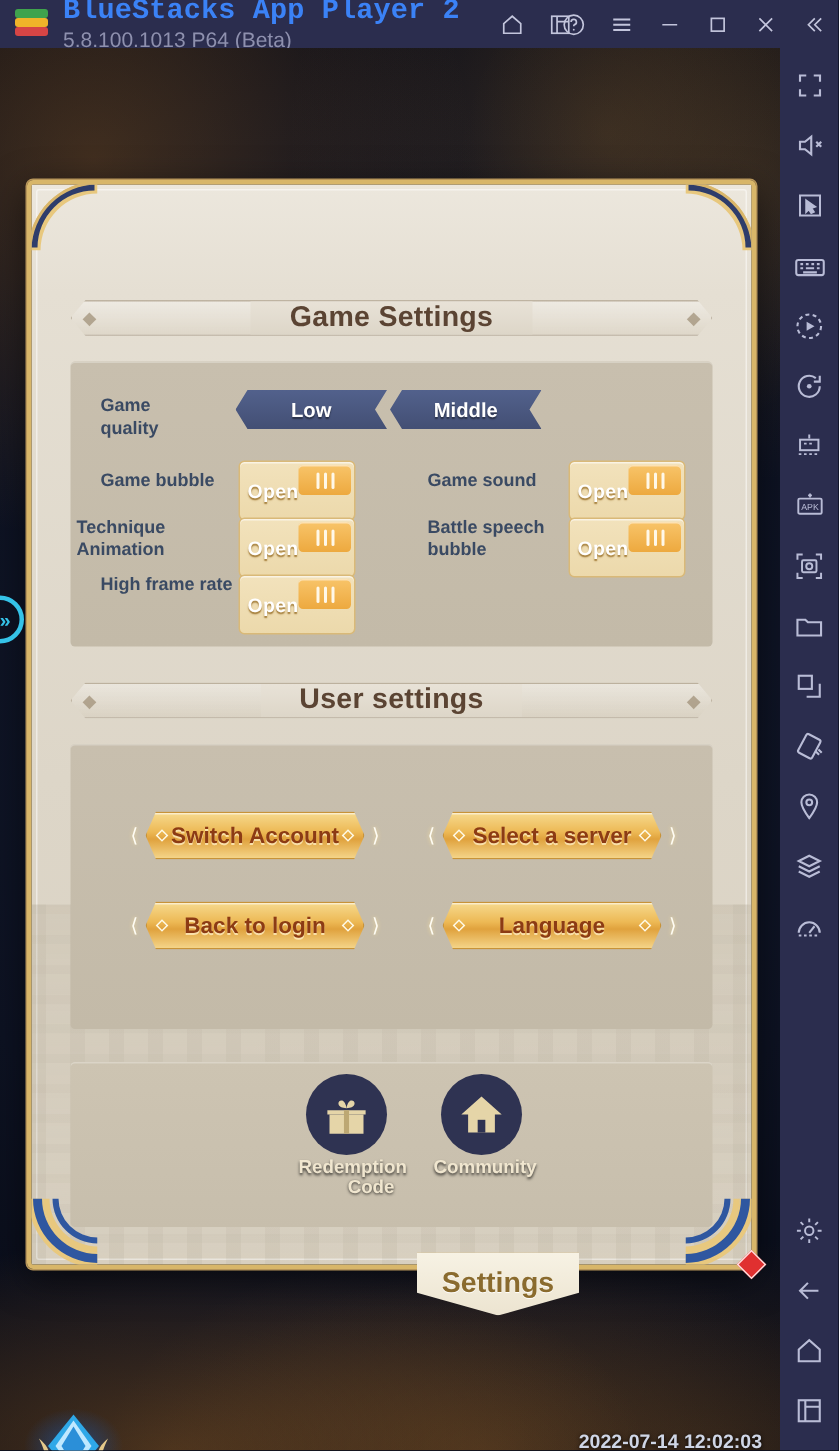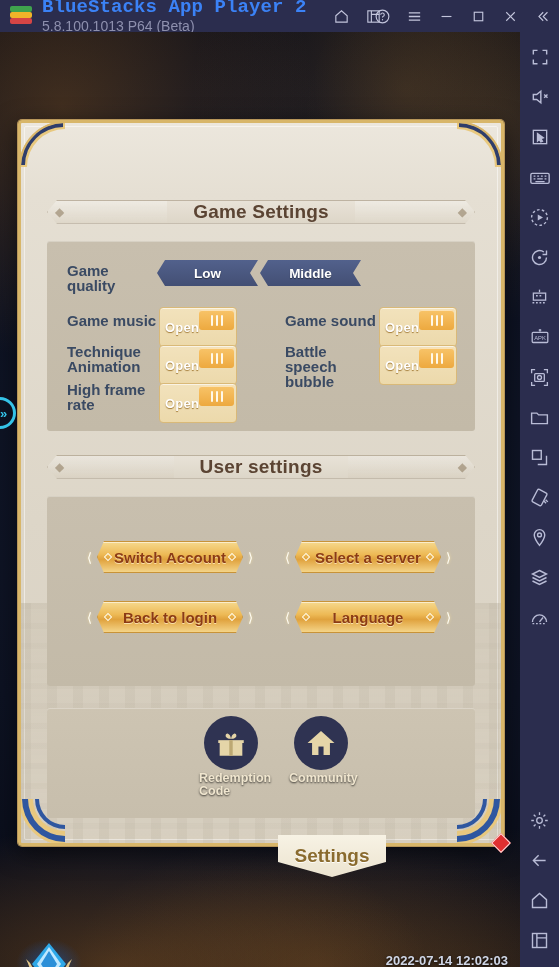--- a/index.html
+++ b/index.html
@@ -106,21 +106,21 @@
 
   
   .card{
     position:absolute; left:26px; right:26px;
     background:linear-gradient(180deg,#c8bfae,#c3baa8);
     border-radius:3px;
     box-shadow: inset 0 1px 0 rgba(255,255,255,.28);
   }
 
   
-  .lbl{ color:#3a4a63; font-weight:bold; font-size:15px; line-height:15px; }
+  .lbl{ color:#3a4a63; font-weight:bold; font-size:12px; line-height:15px; }
   .seg-wrap{ position:absolute; display:flex; height:26px; }
   .seg{
     position:relative; height:26px; display:flex; align-items:center; justify-content:center;
     font-size:13.5px; font-weight:bold; color:#ffffff;
     text-shadow:0 1px 1px rgba(0,0,0,.45);
   }
   .seg.low{ width:101px; background:linear-gradient(180deg,#52618c,#434f74);
     clip-path: polygon(8px 0, 100% 0, calc(100% - 8px) 50%, 100% 100%, 8px 100%, 0 50%); }
   .seg.mid{ width:101px; margin-left:2px; background:linear-gradient(180deg,#52618c,#434f74);
     clip-path: polygon(8px 0, 100% 0, calc(100% - 8px) 50%, 100% 100%, 8px 100%, 0 50%); }
@@ -163,21 +163,21 @@
   .orn-l, .orn-r{
     position:absolute; top:50%; transform:translateY(-50%);
     color:#fffdf4; font-size:13px; text-shadow:0 0 3px rgba(255,230,160,.9); line-height:1;
   }
   .orn-l{ left:-10px; } .orn-r{ right:-10px; }
   .dia-l, .dia-r{ position:absolute; top:50%; transform:translateY(-50%) rotate(45deg);
     width:6px; height:6px; border:1px solid rgba(255,252,235,.95); }
   .dia-l{ left:7px; } .dia-r{ right:7px; }
 
   
-  .iconbtn{ position:absolute; width:64px; text-align:left; }
+  .iconbtn{ position:absolute; width:64px; text-align:right; }
   .circ{
     width:54px; height:54px; border-radius:50%; margin:0 auto;
     background:#2f3352; display:flex; align-items:center; justify-content:center;
   }
   .iconbtn .cap{
     margin-top:2px; font-size:12.5px; font-weight:bold; color:#f0e6cf;
     text-shadow:0 1px 2px rgba(0,0,0,.75); line-height:13px;
   }
 
   
@@ -337,41 +337,41 @@
       <div class="card" style="top:118px; height:190px;">
 
         <div style="position:absolute; left:20px; top:22px; width:72px;" class="lbl">
           <span>Game quality</span>
         </div>
         <div class="seg-wrap" style="left:110px; top:19px;">
           <div class="seg low">Low</div>
           <div class="seg mid">Middle</div>
         </div>
 
-        <div class="lbl" style="position:absolute; left:20px; top:72px; width:92px;">Game music</div>
+        <div class="lbl" style="position:absolute; left:20px; top:72px; width:92px;">Game bubble</div>
         <div class="toggle" style="left:112px; top:66px;">
           <div class="tg-text">Open</div>
           <div class="knob">
               <i></i>
               <i></i>
               <i></i>
             </div>
         </div>
 
         <div class="lbl" style="position:absolute; left:238px; top:72px; width:96px;">Game sound</div>
         <div class="toggle" style="left:332px; top:66px;">
           <div class="tg-text">Open</div>
           <div class="knob">
               <i></i>
               <i></i>
               <i></i>
             </div>
         </div>
 
-        <div class="lbl" style="position:absolute; left:20px; top:103px; width:90px;">Technique Animation</div>
+        <div class="lbl" style="position:absolute; left:4px; top:103px; width:90px;">Technique Animation</div>
         <div class="toggle" style="left:112px; top:104px;">
           <div class="tg-text">Open</div>
           <div class="knob">
               <i></i>
               <i></i>
               <i></i>
             </div>
         </div>
 
         <div class="lbl" style="position:absolute; left:238px; top:103px; width:92px;">Battle speech bubble</div>

